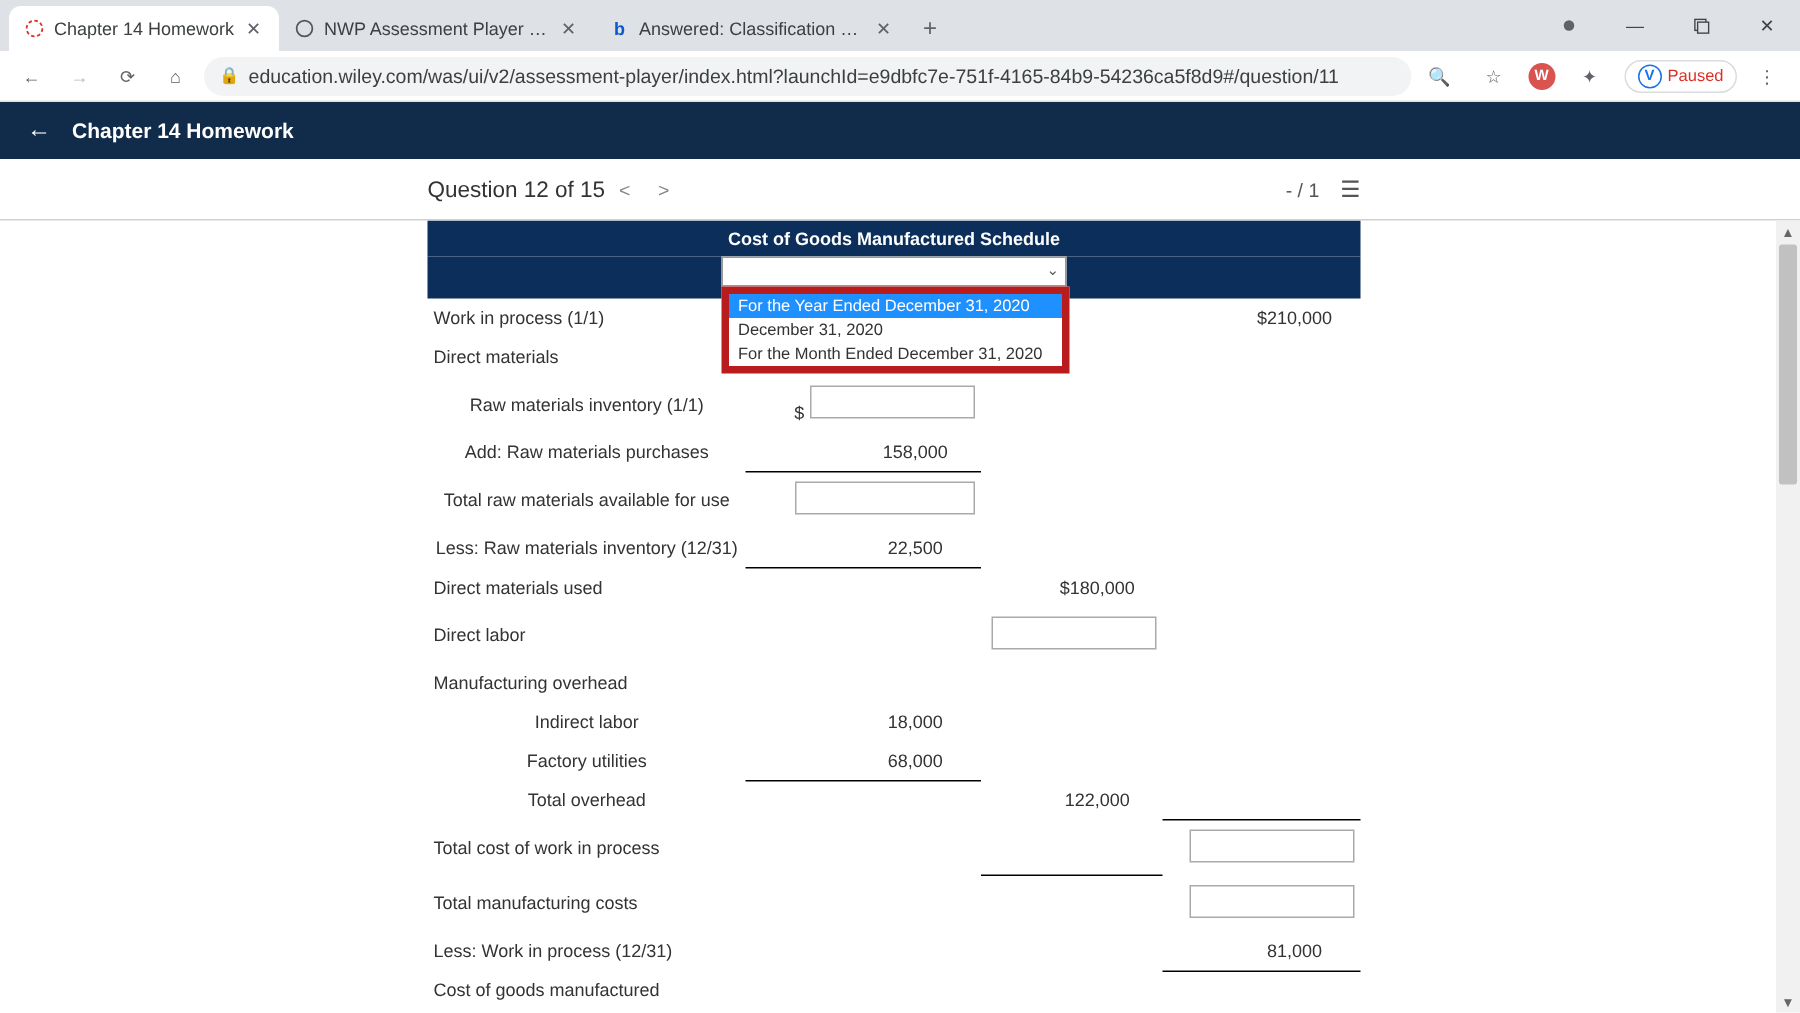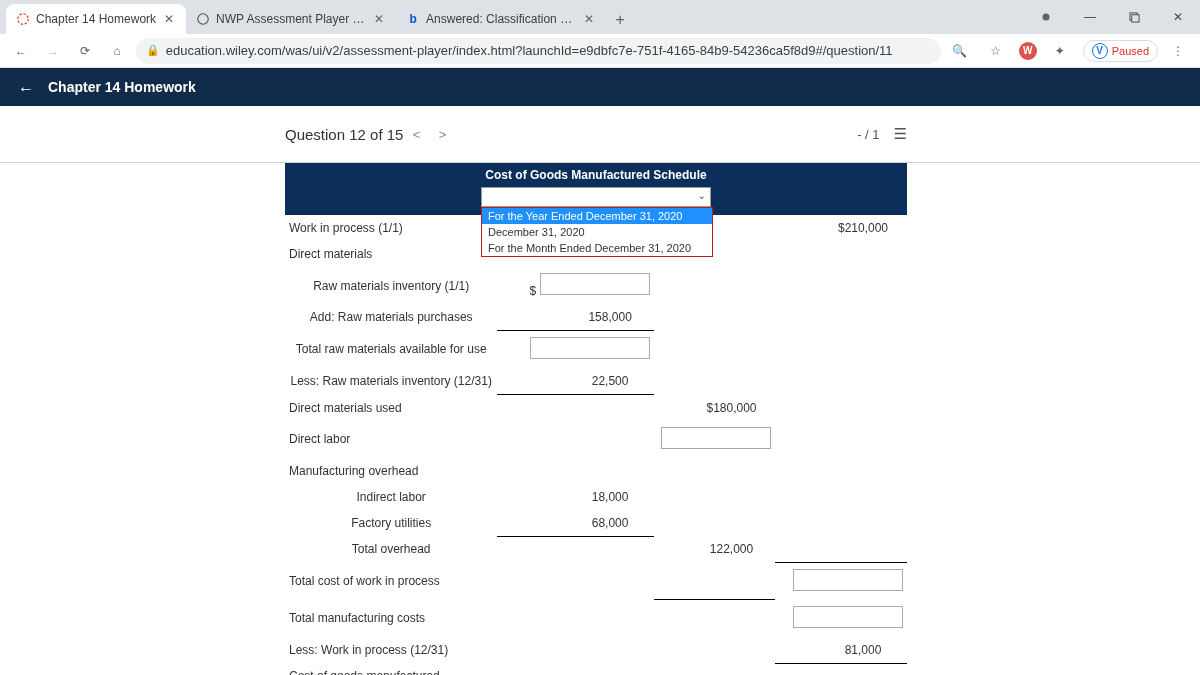--- a/index.html
+++ b/index.html
@@ -26,41 +26,41 @@
   .badge-v { background:#fff; color:#1a73e8; border:1px solid #1a73e8; width:16px; height:16px;}
   .paused { border:1px solid #dadce0; border-radius:12px; padding:2px 8px; font-size:11px; color:#d93025; display:flex; align-items:center; gap:4px;}
   .menu-dots { width:20px; text-align:center; color:#5f6368;}
 
   
   .app-header { background:#112b4a; color:#fff; height:38px; display:flex; align-items:center; padding:0 18px; font-size:14px; gap:14px;}
   .app-header .back { font-size:16px; }
 
   
   .qbar-wrap { background:#fff; border-bottom:1px solid #d0d0d0;}
-  .qbar { width:622px; margin-left:285px; height:56px; display:flex; align-items:center; }
+  .qbar { width:622px; margin-left:285px; height:40px; display:flex; align-items:center; }
   .qbar .qtitle { font-size:15px; color:#333; }
   .qbar .arrow { width:26px; text-align:center; color:#888; font-size:13px; }
   .qbar .spacer { flex:1; }
   .qbar .counter { color:#555; font-size:13px; margin-right:14px;}
   .qbar .list-icon { color:#555; font-size:15px; }
 
   
-  .content-outer { height: calc(675px - 34px - 34px - 38px - 40px); display:flex;flex-direction:column; }
+  .content-outer { height: calc(675px - 34px - 34px - 38px - 40px); display:flex; }
   .content { flex:1; overflow:hidden; }
   .vscroll { width:16px; background:#f1f1f1; position:relative; }
   .vscroll .arrow-btn { height:16px; display:flex; align-items:center; justify-content:center; color:#666; font-size:9px; }
   .vscroll .thumb { position:absolute; left:2px; right:2px; top:16px; height:160px; background:#c1c1c1; border-radius:2px;}
   .vscroll .arrow-bottom { position:absolute; bottom:0; left:0; right:0; }
 
   .sheet { margin-left:285px; width:622px; }
   .cogm-header { background:#0b2e5b; color:#fff; text-align:center; font-size:12px; font-weight:bold; padding:5px 0; }
   .select-row { background:#0b2e5b; padding:0 0 8px 0; display:flex; justify-content:center; position:relative;}
   .fake-select { width:230px; height:20px; background:#fff; border:1px solid #999; position:relative; }
   .fake-select .chev { position:absolute; right:4px; top:2px; color:#555; font-size:10px;}
-  .dropdown { position:absolute; top:20px; left:50%; margin-left:-115px; width:232px; background:#fff; border:1px solid #b91c1c; z-index:10; font-size:11px; }
+  .dropdown { position:absolute; top:20px; left:50%; margin-left:-115px; width:232px; background:#fff; border:5px solid #b91c1c; z-index:10; font-size:11px; }
   .dropdown .opt { padding:2px 6px; color:#333; }
   .dropdown .opt.hl { background:#1e90ff; color:#fff; }
 
   table.cogm { width:100%; border-collapse:collapse; font-size:12px; color:#333; }
   table.cogm td { padding:6px 4px; vertical-align:middle; }
   td.label { width:210px; }
   td.ind1 { padding-left:14px; width:210px;text-align:center;}
   td.col-a { width:155px; text-align:right; }
   td.col-b { width:120px; text-align:right; }
   td.col-c { width:130px; text-align:right; padding-right:8px;}

